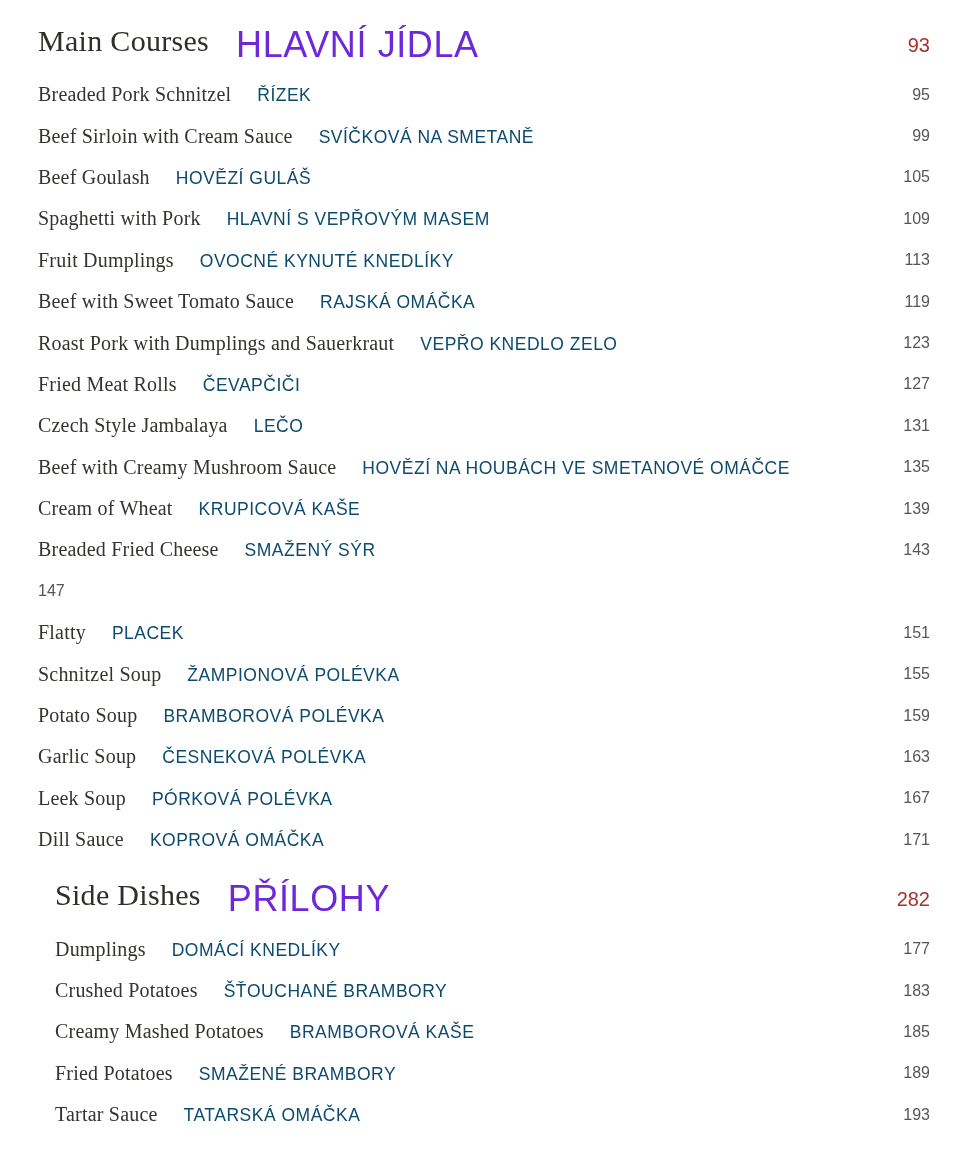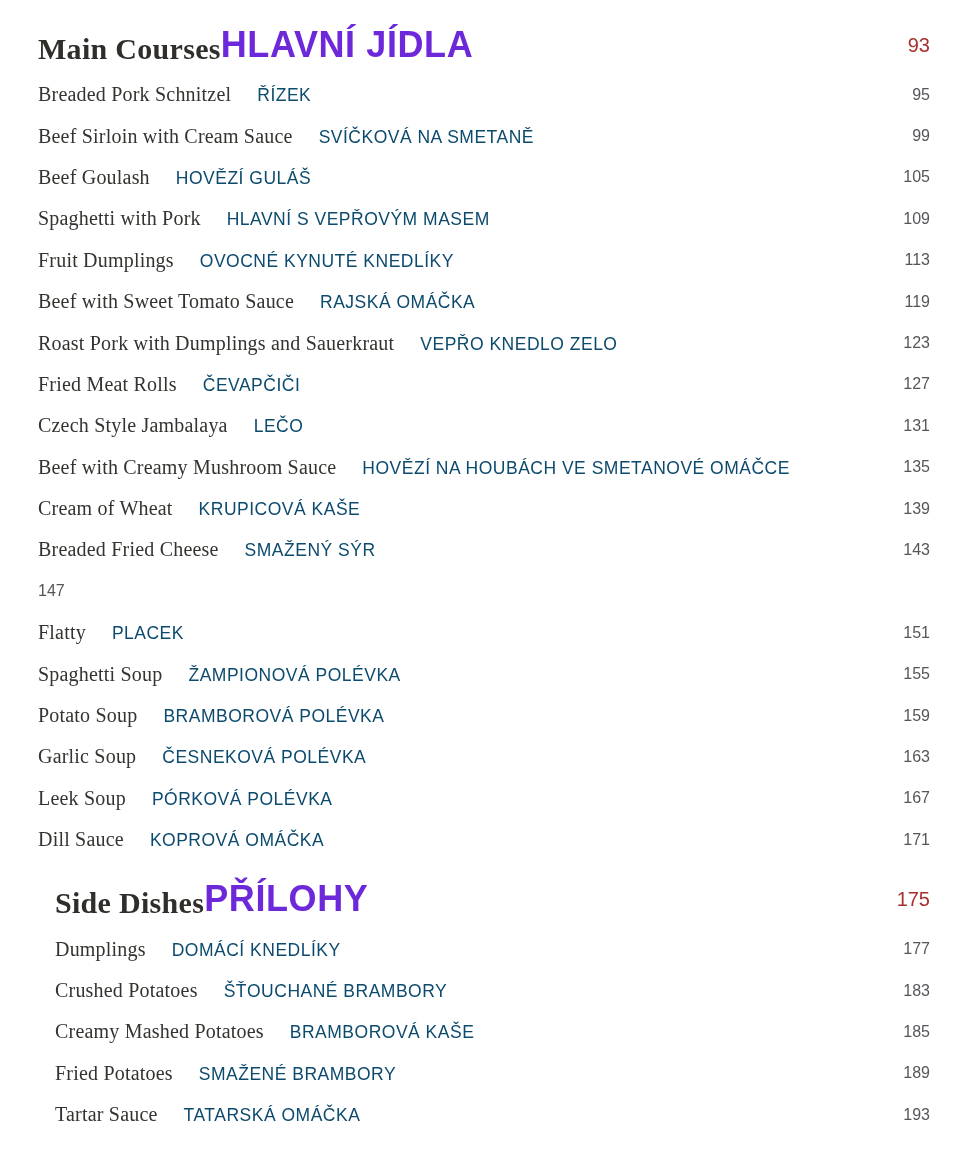--- a/index.html
+++ b/index.html
@@ -18,24 +18,23 @@
     padding: 22px 44px 0 38px;
   }
   .section-header {
     height: 46px;
     display: flex;
     justify-content: space-between;
     align-items: center;
   }
   .header-left {
     display: inline-flex;
-    align-items: flex-end;
-    gap: 0;
+    align-items: flex-start;
+    gap: 27px;
     white-space: nowrap;
-    font-weight: bold;
   }
   .title-en {
     font-family: "Liberation Serif", serif;
     font-size: 30px;
     color: #2f2e2a;
     letter-spacing: 0.3px;
   }
   .title-cz {
     font-family: "Liberation Sans", sans-serif;
     font-size: 36px;
@@ -200,21 +199,21 @@
   <div class="item-row">
     <span class="item-left">
       <span class="item-en">Flatty</span>
       <span class="item-cz">PLACEK</span>
     </span>
     <span class="item-page">151</span>
   </div>
 
   <div class="item-row">
     <span class="item-left">
-      <span class="item-en">Spaghetti Soup</span>
+      <span class="item-en">Schnitzel Soup</span>
       <span class="item-cz">ŽAMPIONOVÁ POLÉVKA</span>
     </span>
     <span class="item-page">155</span>
   </div>
 
   <div class="item-row">
     <span class="item-left">
       <span class="item-en">Potato Soup</span>
       <span class="item-cz">BRAMBOROVÁ POLÉVKA</span>
     </span>
@@ -246,21 +245,21 @@
   </div>
 </div>
   </section>
 
   <section class="section">
     <header class="section-header">
       <span class="header-left">
         <span class="title-en">Side Dishes</span>
         <span class="title-cz">PŘÍLOHY</span>
       </span>
-      <span class="title-page">175</span>
+      <span class="title-page">282</span>
     </header>
     <div class="items">
   <div class="item-row">
     <span class="item-left">
       <span class="item-en">Dumplings</span>
       <span class="item-cz">DOMÁCÍ KNEDLÍKY</span>
     </span>
     <span class="item-page">177</span>
   </div>
 

